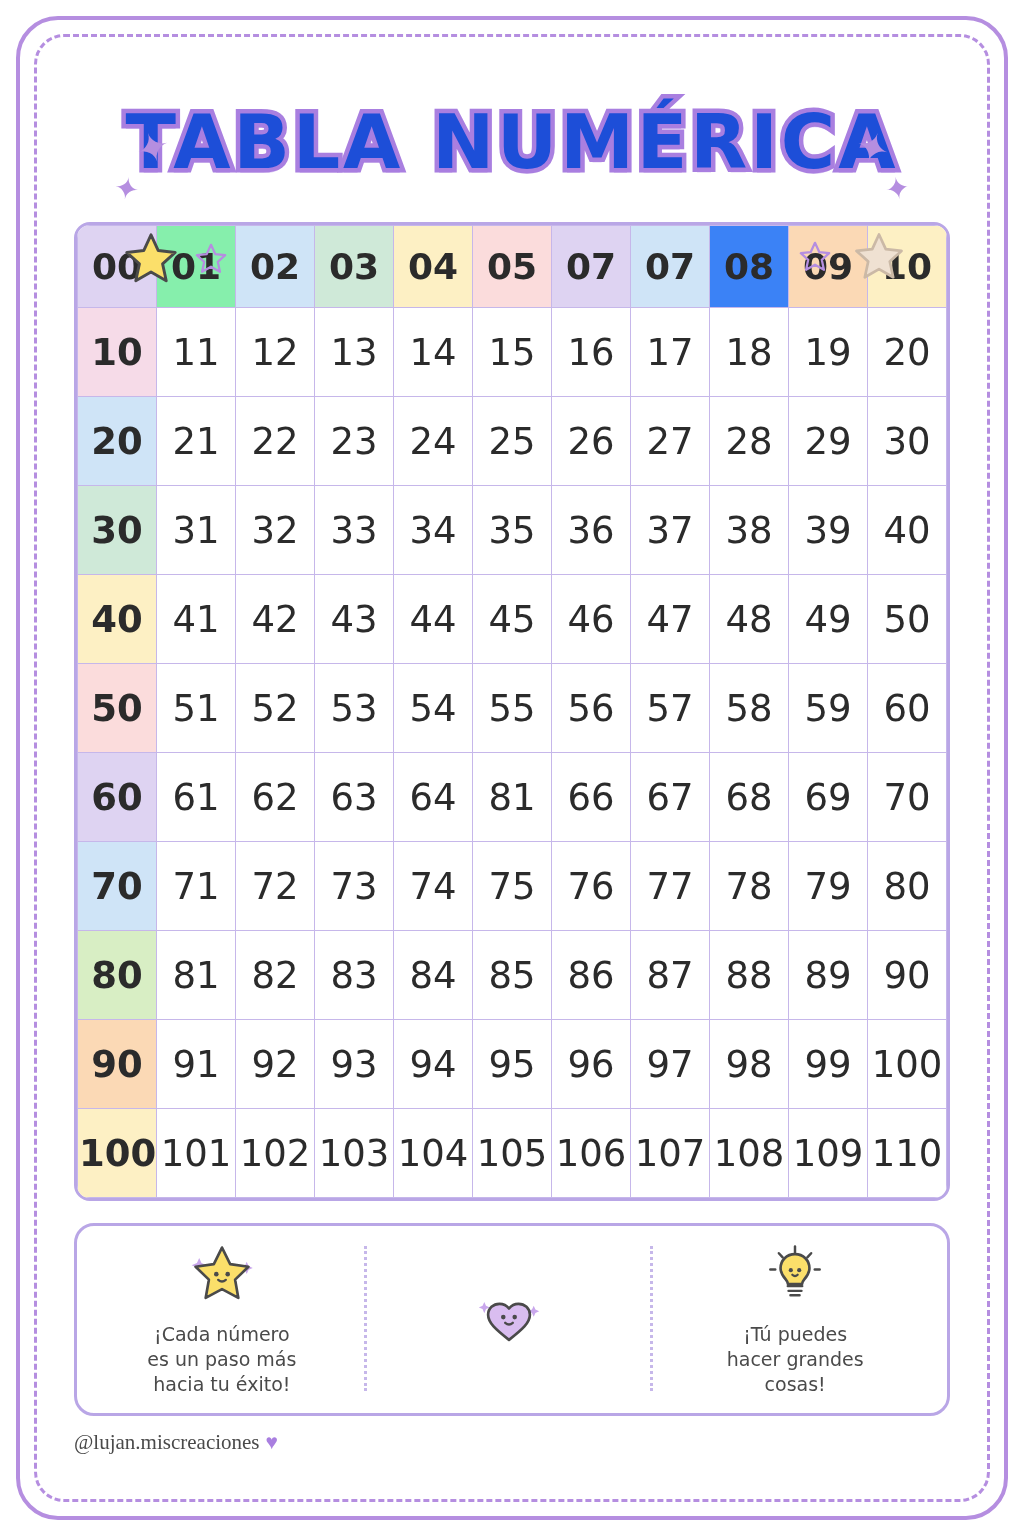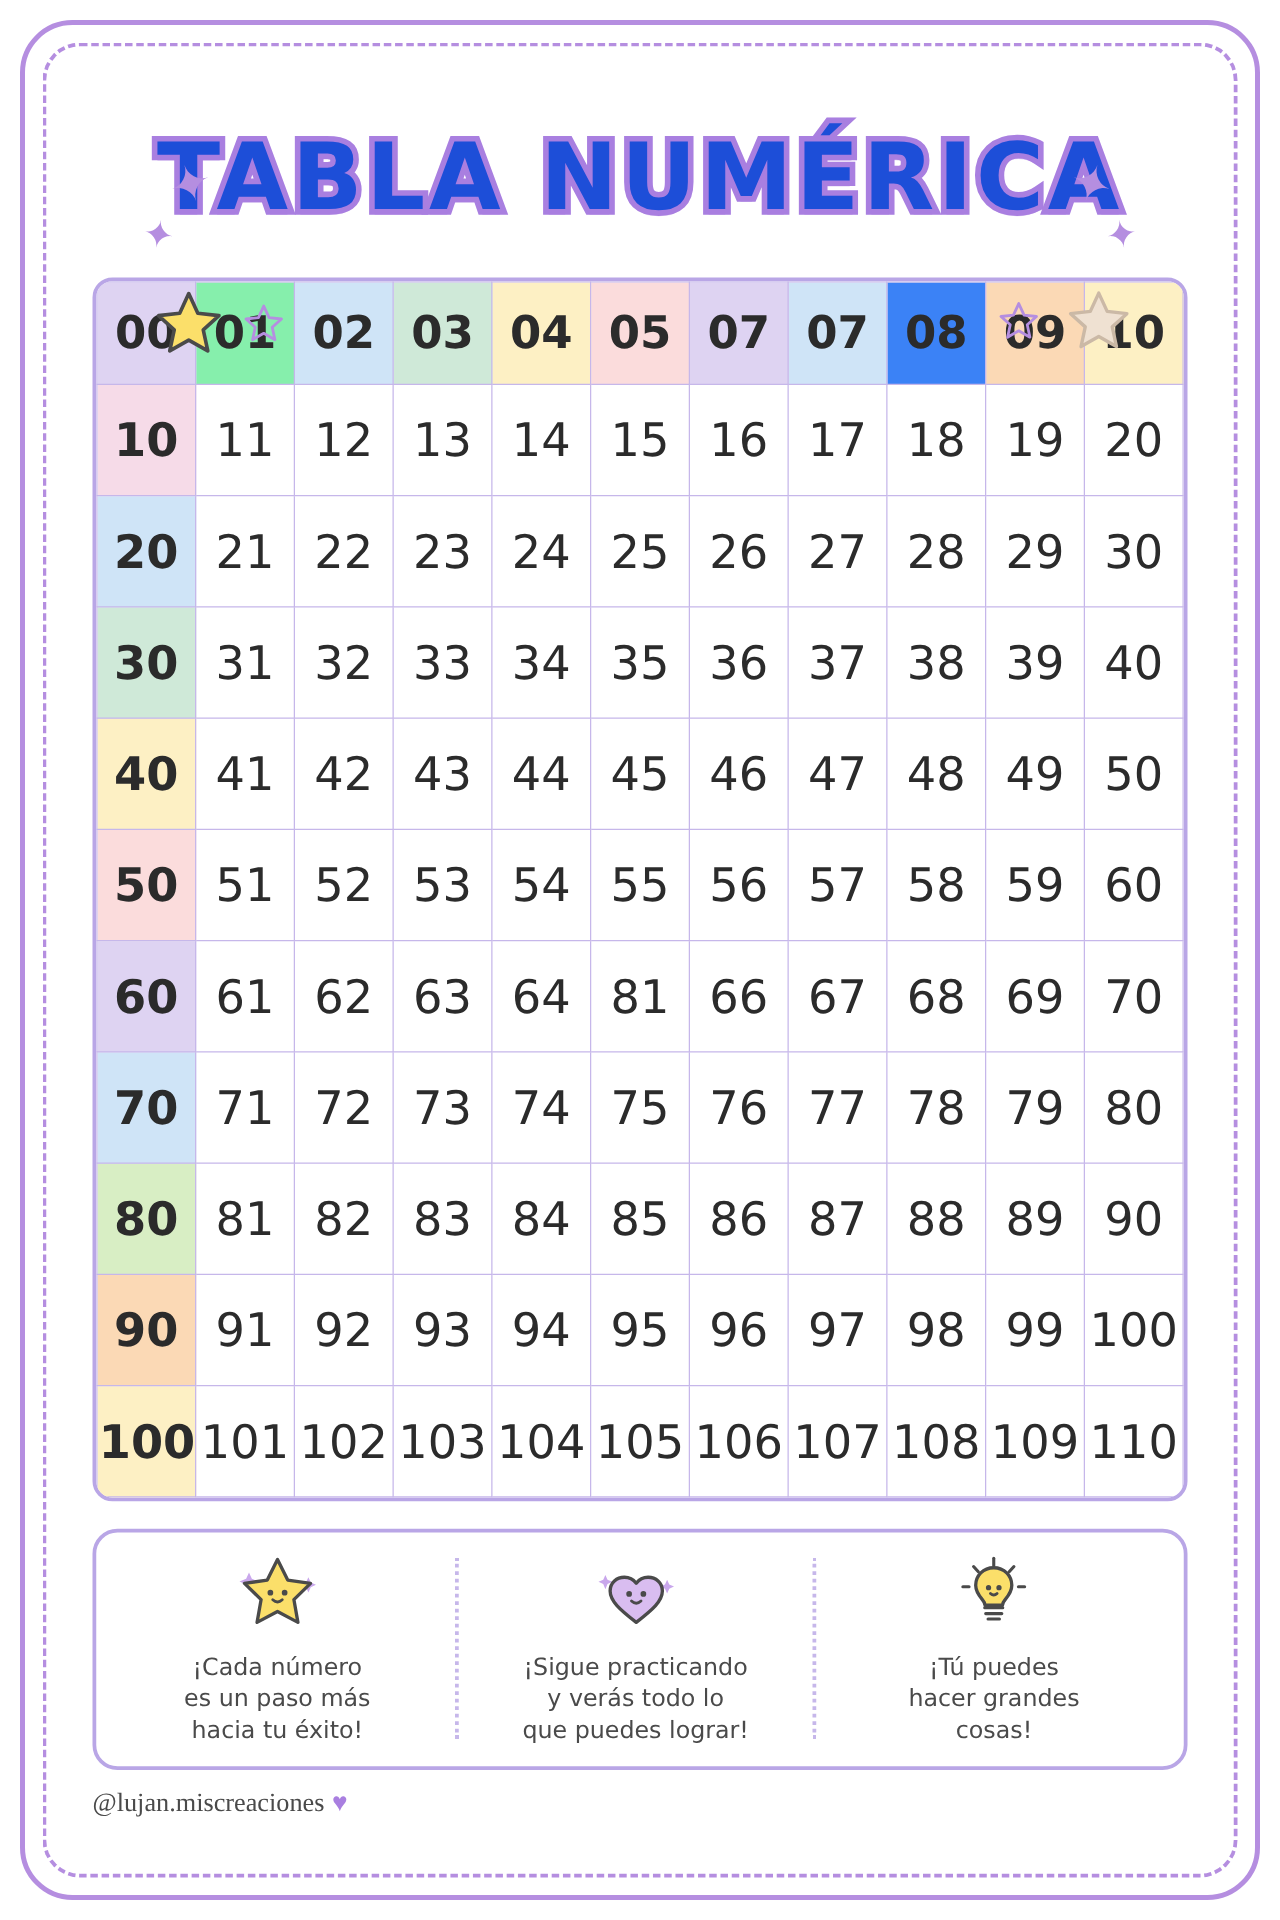--- a/index.html
+++ b/index.html
@@ -351,23 +351,20 @@
         <div class="tip-icon">
           <svg width="76" height="76" viewBox="0 0 40 40">
             <path d="M7 11l.9 2 2 .9-2 .9L7 17l-.9-2.2-2-.9 2-.9z" fill="#c9a7ec"></path>
             <path d="M33 13l.9 2 2 .9-2 .9-.9 2-.9-2-2-.9 2-.9z" fill="#c9a7ec"></path>
             <path d="M20 31C13 25.5 9 22 9 17.8 9 14.3 11.8 12 15 12c1.9 0 3.8.9 5 2.5C21.2 12.9 23.1 12 25 12c3.2 0 6 2.3 6 5.8C31 22 27 25.5 20 31z" fill="#d9bdf0" stroke="#4a4a4a" stroke-width="1.4" stroke-linejoin="round"></path>
             <circle cx="17" cy="19" r="1.2" fill="#4a4a4a"></circle>
             <circle cx="23" cy="19" r="1.2" fill="#4a4a4a"></circle>
             <path d="M18 22q2 1.8 4 0" fill="none" stroke="#4a4a4a" stroke-width="1.2" stroke-linecap="round"></path>
           </svg>
         </div>
-        <div class="tip-text">¡Sigue practicando
-y verás todo lo
-que puedes lograr!</div>
       </div>
 
       <div class="tip-sep"></div>
 
       <div class="tip">
         <div class="tip-icon">
           <svg width="76" height="76" viewBox="0 0 40 40">
             <g stroke="#4a4a4a" stroke-width="1.3" stroke-linecap="round">
               <path d="M20 4v3"></path>
                 <path d="M11.5 7.5l2 2.2"></path>

